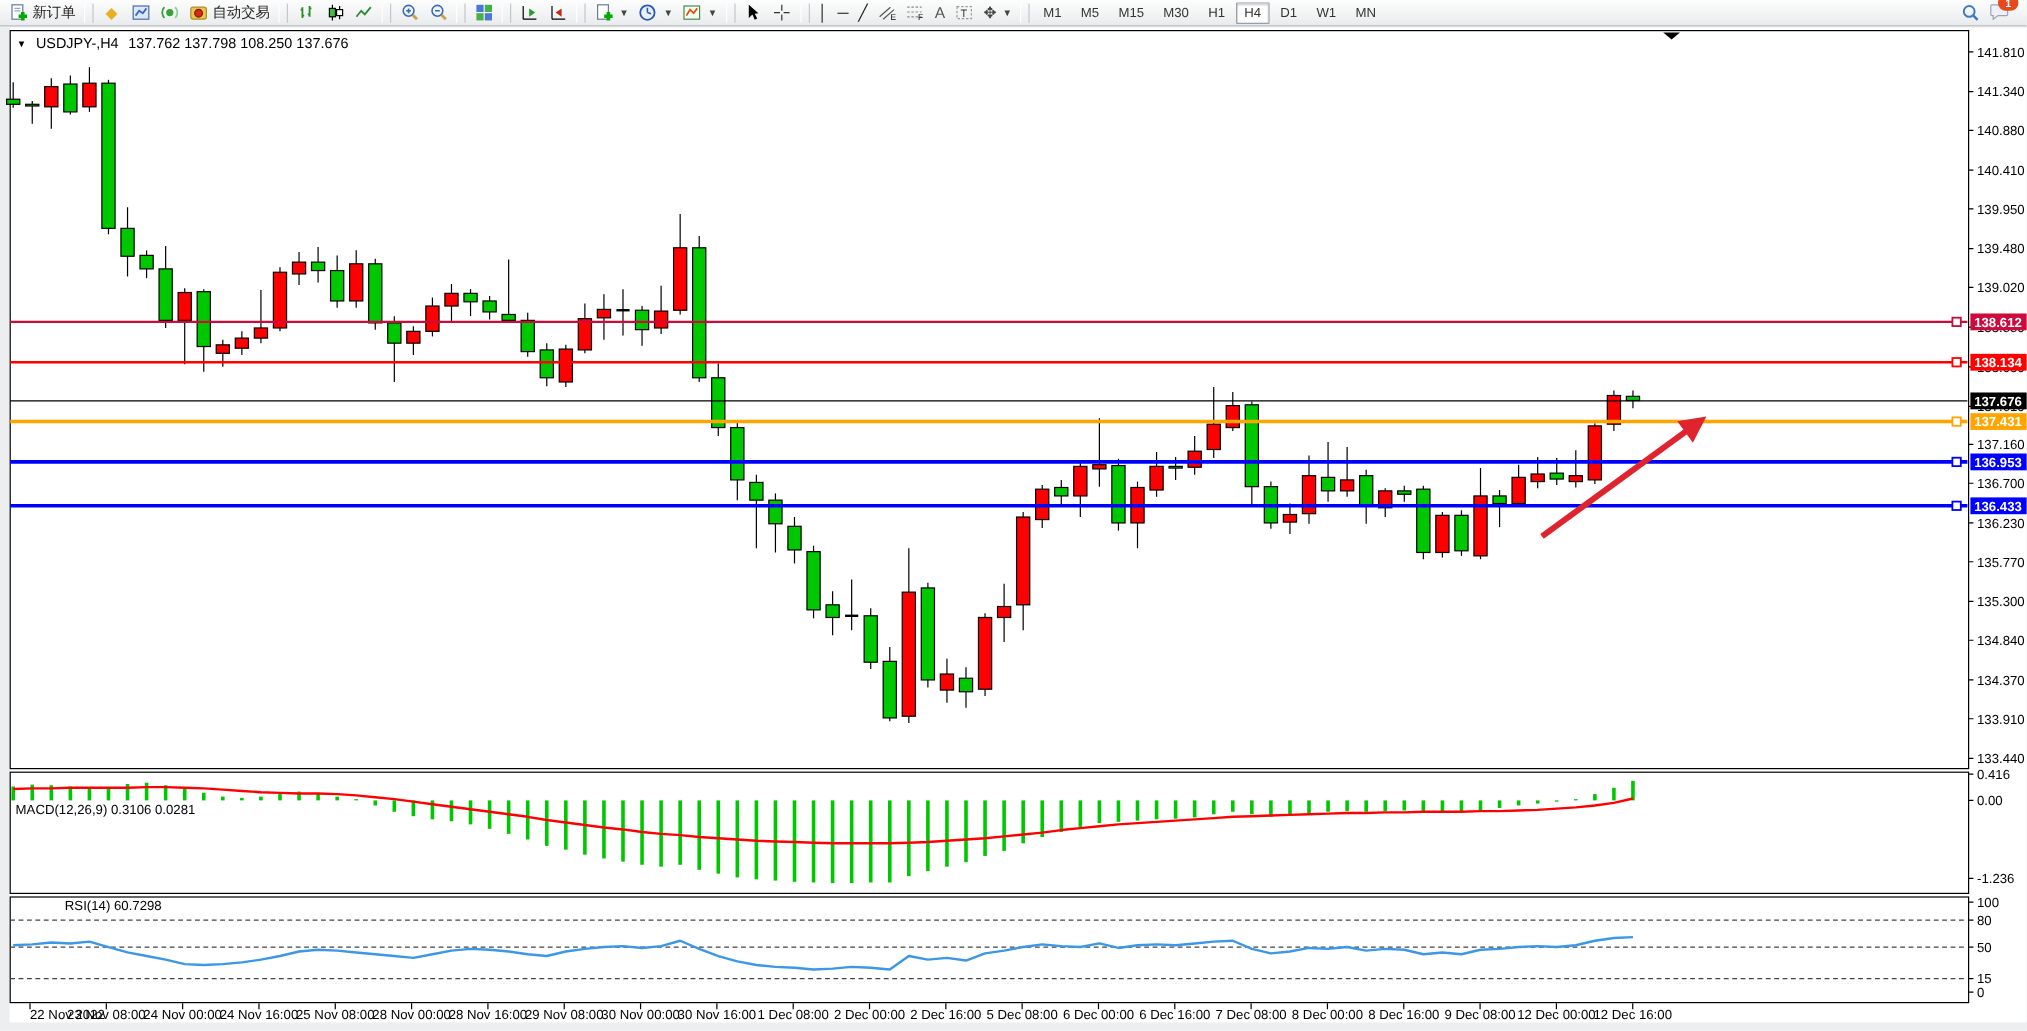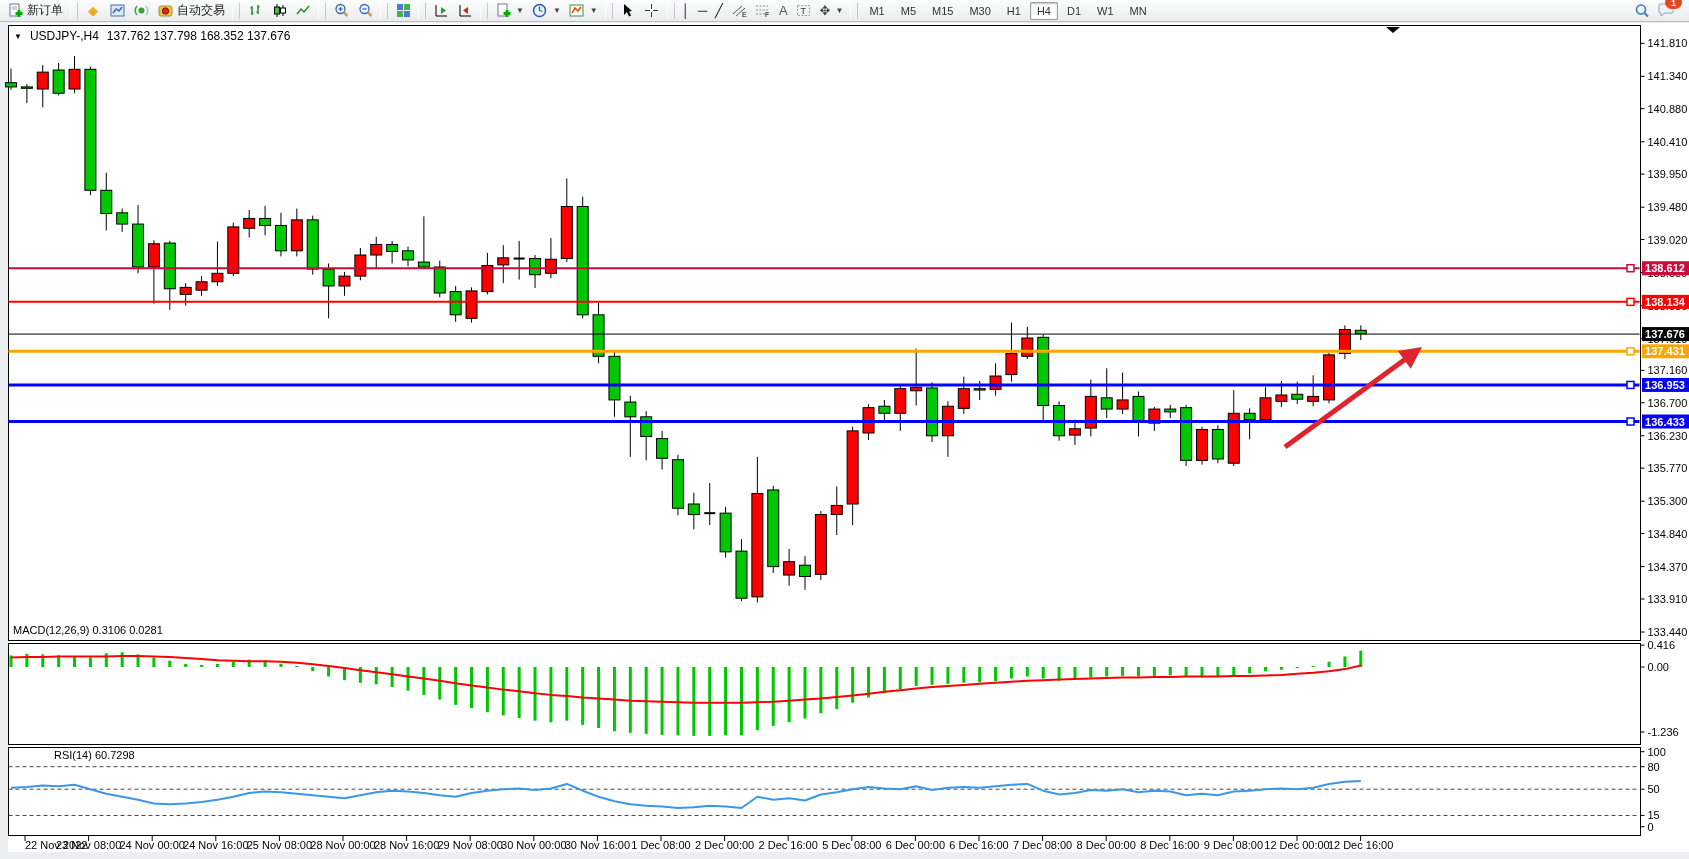--- a/index.html
+++ b/index.html
@@ -28,21 +28,21 @@
   #chat-badge{
     position:absolute;top:-5px;right:-7px;min-width:13px;height:13px;border-radius:8px;
     background:#e8481c;color:#fff;font-size:9px;font-weight:bold;
     display:flex;align-items:center;justify-content:center;padding:0 2px;
   }
   
   #chart-stage{position:absolute;left:0;top:0;width:1689px;height:859px;text-decoration:underline;}
   .overlay-label{position:absolute;font-size:11px;color:#000;z-index:5;}
   #main-title{left:14px;top:29px;font-size:12px;display:flex;gap:8px;align-items:center;}
   #main-title .tri{font-size:8px;}
-  #macd-label{left:13px;top:624px;}
+  #macd-label{left:13px;top:669px;}
   #rsi-label{left:13px;top:749px;padding-left:41px;}
 </style>
 </head>
 <body>
 
 <div id="chart-stage">
   <svg id="chart-svg" width="1689" height="859">
       <rect x="8" y="23" width="1681" height="829" fill="#ffffff"></rect>
       <rect x="8.5" y="25.5" width="1632" height="615" fill="#ffffff" stroke="#000" stroke-width="1"></rect>
       <rect x="8.5" y="643.5" width="1632" height="101" fill="#ffffff" stroke="#000" stroke-width="1"></rect>
@@ -615,21 +615,21 @@
         <text x="1297" y="849" text-anchor="middle">12 Dec 00:00</text>
         <line x1="1360.6000000000001" y1="836" x2="1360.6000000000001" y2="841" stroke="#000"></line>
         <text x="1360.6000000000001" y="849" text-anchor="middle">12 Dec 16:00</text>
       </g>
     </svg>
 </div>
 
 <div id="main-title" class="overlay-label">
   <span class="tri">▼</span>
   <span>USDJPY-,H4</span>
-  <span>137.762 137.798 168.352 137.676</span>
+  <span>137.762 137.798 108.250 137.676</span>
 </div>
 <div id="macd-label" class="overlay-label">MACD(12,26,9) 0.3106 0.0281</div>
 <div id="rsi-label" class="overlay-label">RSI(14) 60.7298</div>
 
 <div id="toolbar">
   <div class="tbtn">
     <span class="tico">
       <svg width="15" height="15">
           <rect x="2" y="1" width="9" height="12" fill="#fff" stroke="#6a7a9a"></rect>
           <line x1="4" y1="4" x2="9" y2="4" stroke="#9ab"></line>

